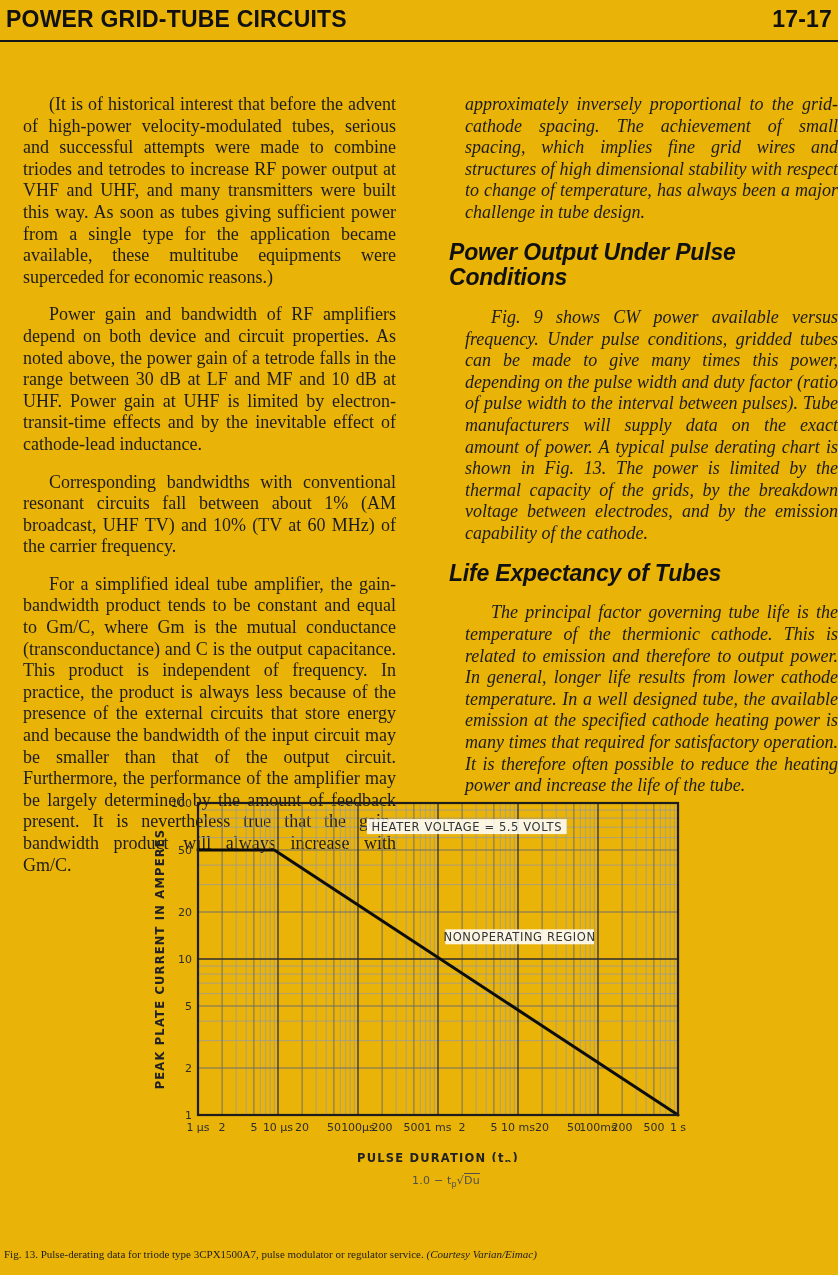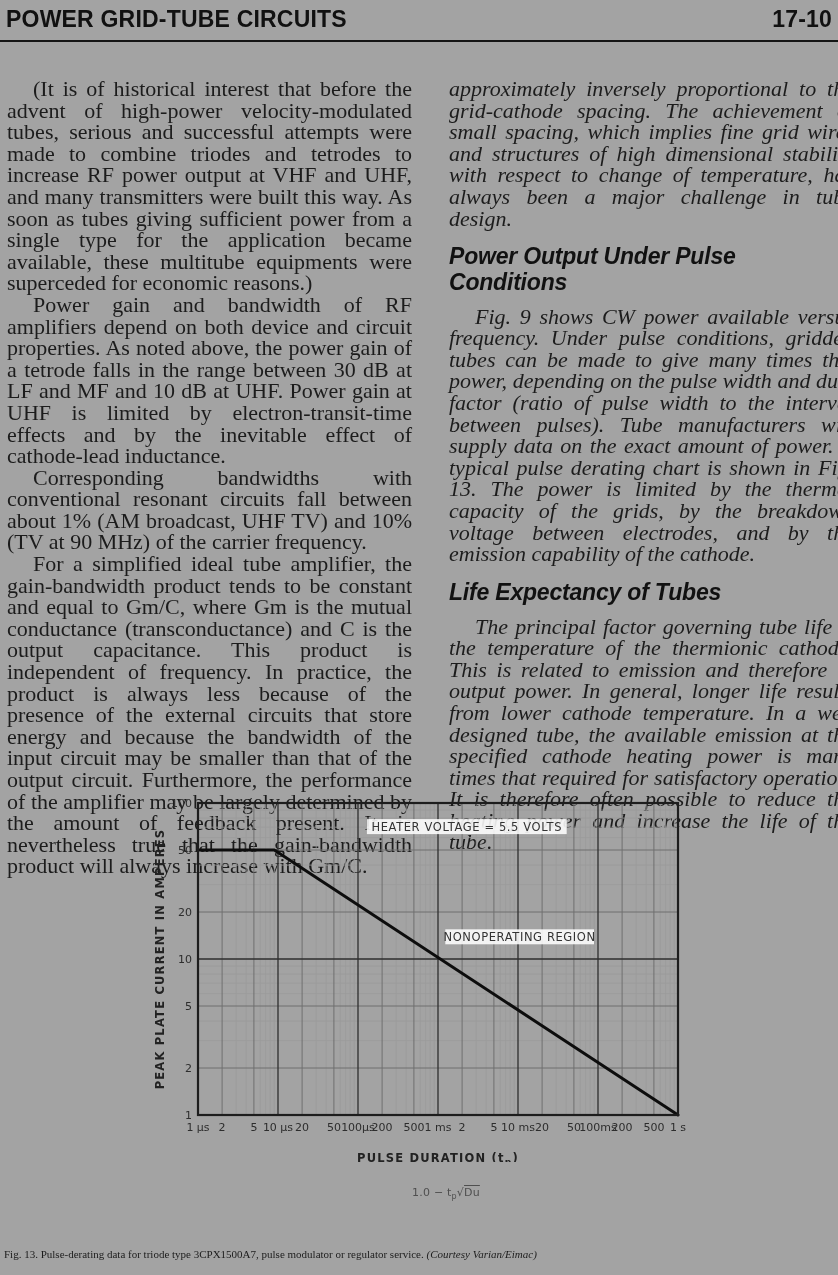--- a/index.html
+++ b/index.html
@@ -1,67 +1,67 @@
 <!DOCTYPE html>
 <html><head>
 <meta charset="utf-8">
 <style>
   html,body{margin:0;padding:0;background:#e8e8e8;}
   #page{
-    position:relative;width:838px;height:1275px;background:#a3a3a3;
+    position:relative;width:838px;height:1275px;background:#eab308;
     font-family:"Liberation Serif",serif;color:#1c1c1c;overflow:hidden;margin:0 auto;
   }
   
   #hdr{position:absolute;top:6px;left:6px;right:6px;display:flex;justify-content:space-between;align-items:baseline;}
   .hdr-txt{font-family:"Liberation Sans",sans-serif;font-weight:bold;font-size:23px;letter-spacing:.2px;color:#111;}
   #hdr-rule{position:absolute;top:40px;left:0;width:838px;height:2px;background:#151515;}
   
   .col{position:absolute;top:78px;width:405px;}
   #col-left{left:7px;}
   #col-right{left:449px;font-style:italic;}
-  .col p{margin:0;text-align:justify;font-size:22px;line-height:21.6px;text-indent:26px;}
+  .col p{margin:16px;text-align:justify;font-size:18px;line-height:21.6px;text-indent:26px;}
   .col p.no-indent{text-indent:0;}
   .col h2{font-family:"Liberation Sans",sans-serif;font-weight:bold;font-size:23px;line-height:1.12;
           letter-spacing:-.2px;margin:15px 0 10px 0;color:#111;}
   
   #figure{position:absolute;left:152px;top:790px;width:560px;}
   .grid-minor{stroke:#9b9b9b;stroke-width:.8;fill:none;}
   .grid-mid{stroke:#6f6f6f;stroke-width:1;fill:none;}
   .grid-major{stroke:#2f2f2f;stroke-width:1.3;fill:none;}
   .chart-border{fill:none;stroke:#1d1d1d;stroke-width:2.2;}
   .chart-line{fill:none;stroke:#0d0d0d;stroke-width:3;stroke-linejoin:round;stroke-linecap:round;}
   .tick-label{font-family:"DejaVu Sans",sans-serif;font-size:11px;fill:#2d2d2d;}
   .ann-text{font-family:"DejaVu Sans",sans-serif;font-size:11.5px;fill:#333;letter-spacing:.6px;}
   .ann-bg{fill:#fefefe;fill-opacity:.88;}
   .axis-label{font-family:"DejaVu Sans",sans-serif;font-weight:600;font-size:11.5px;fill:#222;letter-spacing:1.2px;}
   
   #fig-note{position:absolute;left:231px;top:1172px;width:430px;
     font-family:"DejaVu Sans",sans-serif;font-size:10.5px;line-height:15px;color:#4f4f4f;letter-spacing:.2px;}
-  #fig-formula{margin-top:13px;text-align:center;font-size:11px;color:#4f4f4f;}
+  #fig-formula{margin-top:1px;text-align:center;font-size:11px;color:#4f4f4f;}
   #fig-formula sub{font-size:8px;}
   .radicand{text-decoration:overline;}
   
   #fig-caption{position:absolute;left:4px;top:1248px;width:832px;font-size:11px;color:#1c1c1c;}
   #fig-caption .courtesy{font-style:italic;}
 </style>
 </head>
 <body>
 
 <div id="page">
 
   <div id="hdr">
     <span class="hdr-txt">POWER GRID-TUBE CIRCUITS</span>
-    <span class="hdr-txt">17-10</span>
+    <span class="hdr-txt">17-17</span>
   </div>
   <div id="hdr-rule"></div>
 
   <div id="col-left" class="col">
     <p>(It is of historical interest that before the advent of high-power velocity-modulated tubes, serious and successful attempts were made to combine triodes and tetrodes to increase RF power output at VHF and UHF, and many transmitters were built this way. As soon as tubes giving sufficient power from a single type for the application became available, these multitube equipments were superceded for economic reasons.)</p>
     <p>Power gain and bandwidth of RF amplifiers depend on both device and circuit properties. As noted above, the power gain of a tetrode falls in the range between 30 dB at LF and MF and 10 dB at UHF. Power gain at UHF is limited by electron-transit-time effects and by the inevitable effect of cathode-lead inductance.</p>
-    <p>Corresponding bandwidths with conventional resonant circuits fall between about 1% (AM broadcast, UHF TV) and 10% (TV at 90 MHz) of the carrier frequency.</p>
+    <p>Corresponding bandwidths with conventional resonant circuits fall between about 1% (AM broadcast, UHF TV) and 10% (TV at 60 MHz) of the carrier frequency.</p>
     <p>For a simplified ideal tube amplifier, the gain-bandwidth product tends to be constant and equal to Gm/C, where Gm is the mutual conductance (transconductance) and C is the output capacitance. This product is independent of frequency. In practice, the product is always less because of the presence of the external circuits that store energy and because the bandwidth of the input circuit may be smaller than that of the output circuit. Furthermore, the performance of the amplifier may be largely determined by the amount of feedback present. It is nevertheless true that the gain-bandwidth product will always increase with Gm/C.</p>
   </div>
 
   <div id="col-right" class="col">
     <p class="no-indent">approximately inversely proportional to the grid-cathode spacing. The achievement of small spacing, which implies fine grid wires and structures of high dimensional stability with respect to change of temperature, has always been a major challenge in tube design.</p>
     <h2>Power Output Under Pulse Conditions</h2>
     <p>Fig. 9 shows CW power available versus frequency. Under pulse conditions, gridded tubes can be made to give many times this power, depending on the pulse width and duty factor (ratio of pulse width to the interval between pulses). Tube manufacturers will supply data on the exact amount of power. A typical pulse derating chart is shown in Fig. 13. The power is limited by the thermal capacity of the grids, by the breakdown voltage between electrodes, and by the emission capability of the cathode.</p>
     <h2>Life Expectancy of Tubes</h2>
     <p>The principal factor governing tube life is the temperature of the thermionic cathode. This is related to emission and therefore to output power. In general, longer life results from lower cathode temperature. In a well designed tube, the available emission at the specified cathode heating power is many times that required for satisfactory operation. It is therefore often possible to reduce the heating power and increase the life of the tube.</p>
   </div>

